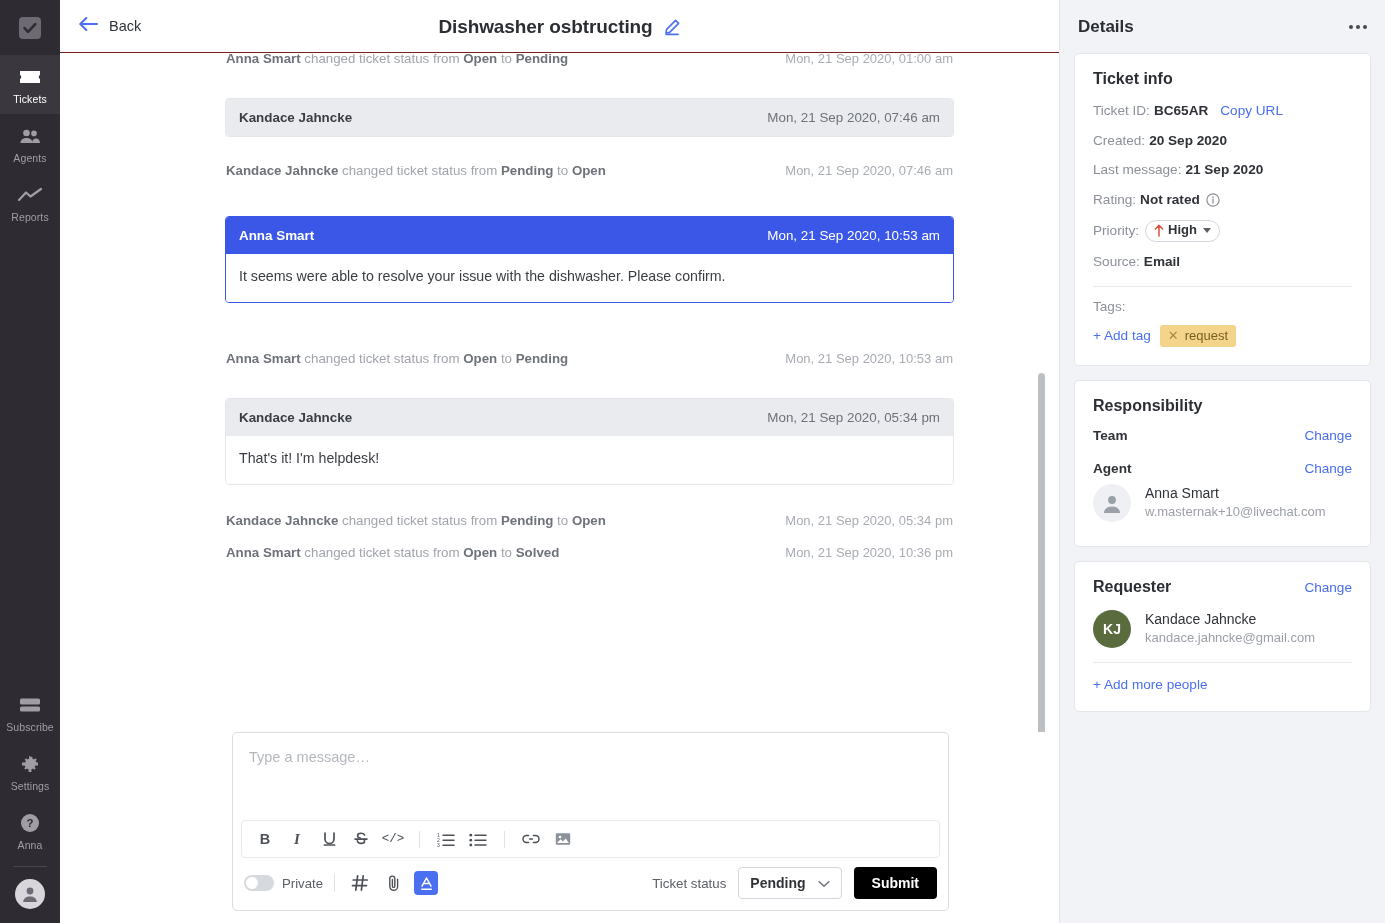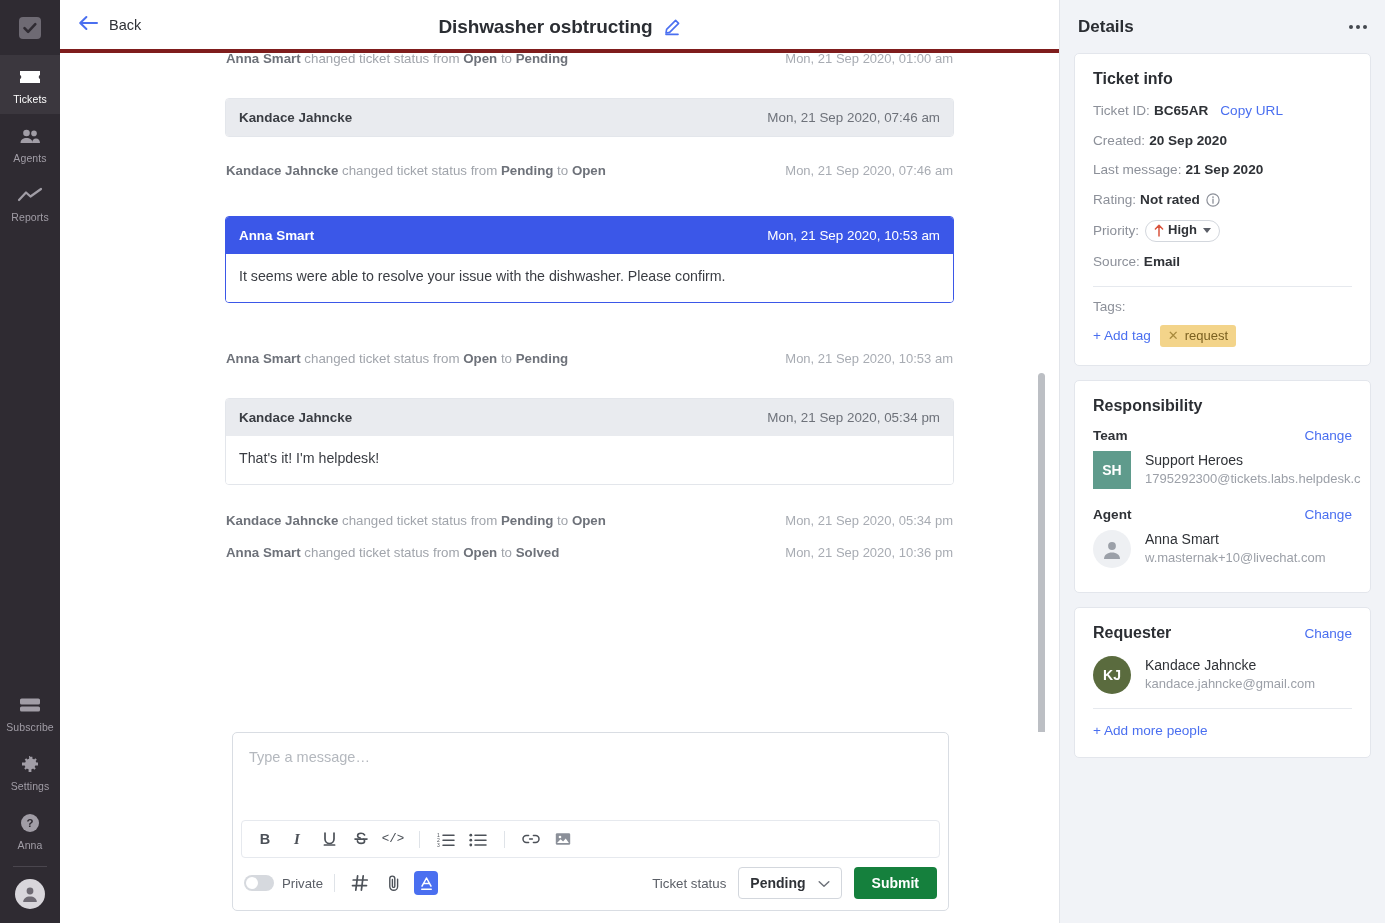--- a/index.html
+++ b/index.html
@@ -34,21 +34,21 @@
   .nav-avatar {
     width: 30px; height: 30px; border-radius: 50%; background: #d8d6db;
     display: flex; align-items: center; justify-content: center;
     margin: 12px 0 14px; cursor: pointer;
   }
 
   
   .center { flex: 1 1 auto; display: flex; flex-direction: column; min-width: 0; position: relative;
             background: #fff; border-right: 1px solid #e2e5ea; }
   .topbar {
-    height: 53px; flex: 0 0 53px; border-bottom: 4px solid #7f1d1d;
+    height: 53px; flex: 0 0 53px; border-bottom: 1px solid #7f1d1d;
     display: flex; align-items: center; position: relative; background: #fff;
   }
   .back-btn {
     display: flex; align-items: center; gap: 11px; padding: 0 18px; cursor: pointer;
     height: 100%;
   }
   .back-btn .lbl { font-size: 14.5px; color: #2f3237; }
   .ticket-title-wrap {
     position: absolute; left: 0; right: 0; top: 0; height: 53px;
     display: flex; align-items: center; justify-content: center; gap: 10px;
@@ -131,21 +131,21 @@
   }
   .icon-btn.accent { background: #4a6ff0; border-radius: 4px; color: #fff; width: 24px; height: 24px; }
   .spacer { flex: 1 1 auto; }
   .ticket-status-lbl { font-size: 13.3px; color: #5a5e66; margin-right: 12px; }
   .status-select {
     border: 1px solid #d3d7dd; border-radius: 4px; height: 32px; padding: 0 11px;
     display: flex; align-items: center; gap: 12px; cursor: pointer;
     font-size: 14px; font-weight: bold; color: #2f3237; background: #fff;
   }
   .submit-btn {
-    background: #15803d; color: #fff; border: none; border-radius: 4px;
+    background: #000000; color: #fff; border: none; border-radius: 4px;
     height: 32px; padding: 0 18px; font-size: 14px; font-weight: bold;
     cursor: pointer; margin-left: 12px; font-family: "Liberation Sans", sans-serif;
   }
 
   
   .details {
     width: 325px; flex: 0 0 325px; background: #f1f3f7;
     display: flex; flex-direction: column; overflow: hidden;
   }
   .details-head {
@@ -532,27 +532,20 @@
         </div>
       </div>
 
       <div class="card">
         <div class="card-title">Responsibility</div>
 
         <div class="sec-row">
           <span class="sec-label">Team</span>
           <span class="link" style="font-size:13.6px;">Change</span>
         </div>
-        <div class="entity">
-          <span class="av-sq">SH</span>
-          <span class="entity-text">
-            <span class="entity-name" style="display:block;">Support Heroes</span>
-            <span class="entity-sub" style="display:block;">1795292300@tickets.labs.helpdesk.c</span>
-          </span>
-        </div>
 
         <div class="agent-block">
           <div class="sec-row">
             <span class="sec-label">Agent</span>
             <span class="link" style="font-size:13.6px;">Change</span>
           </div>
           <div class="entity">
             <span class="av-circle generic">
               <svg width="22" height="22" viewBox="0 0 22 22">
                 <circle cx="11" cy="8" r="3.9" fill="#9ba0a8"></circle>

